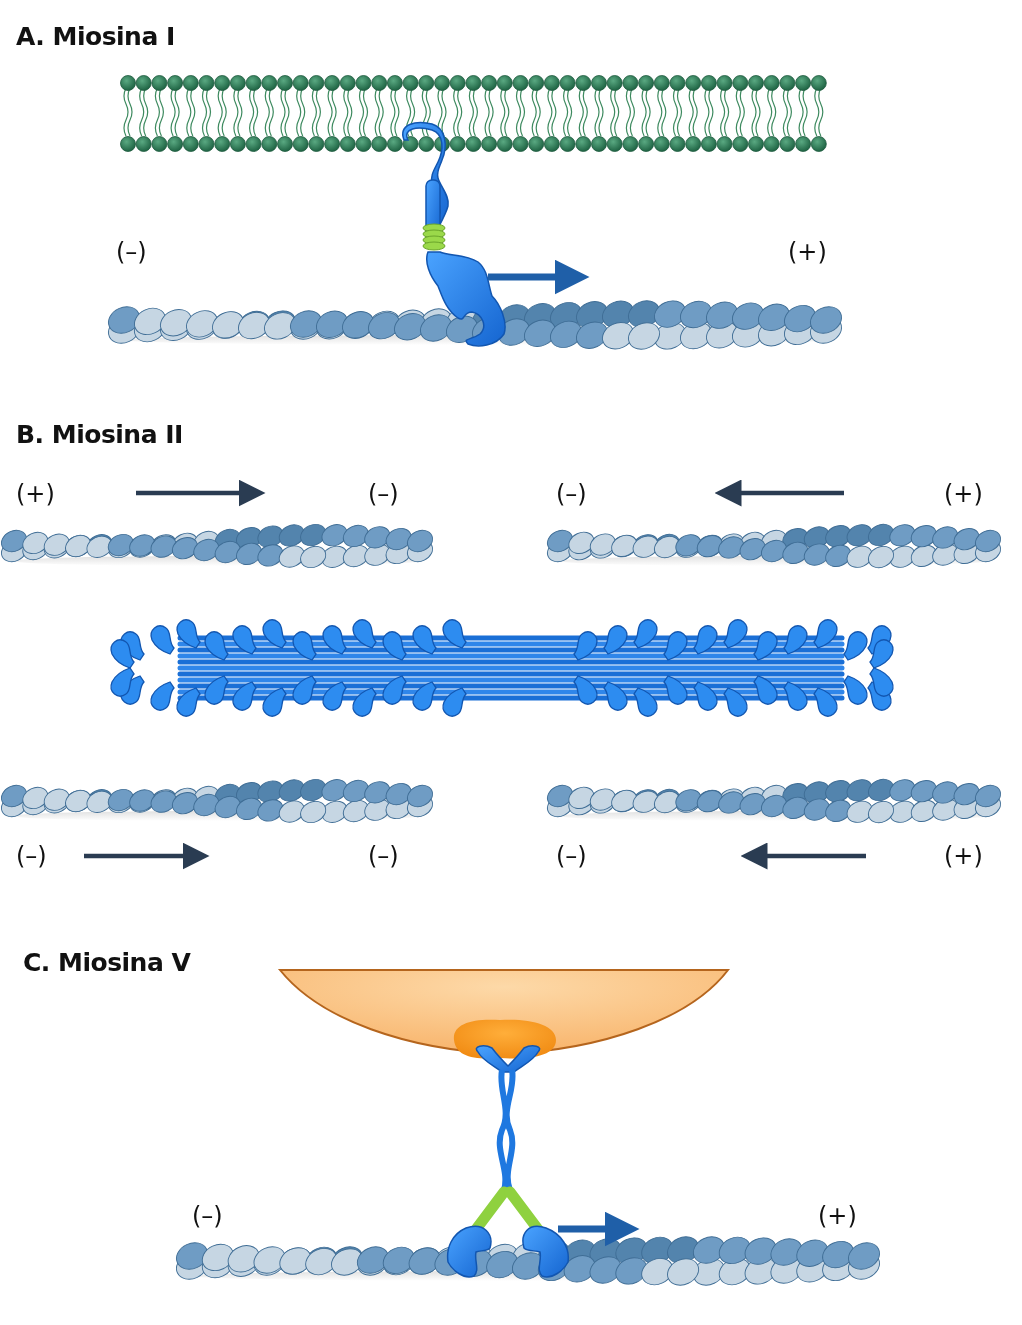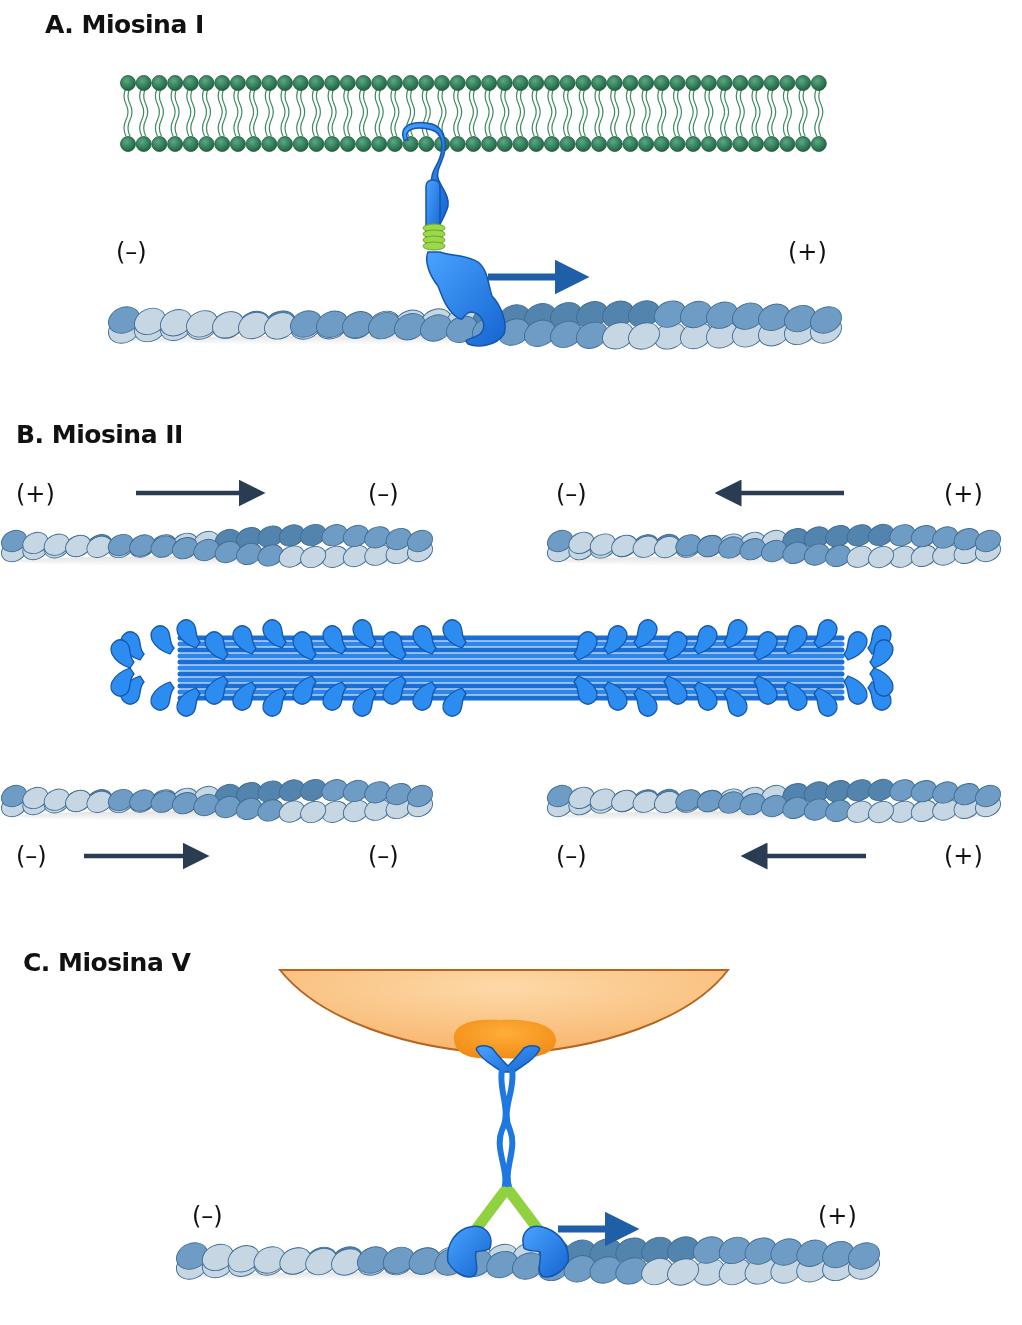--- a/index.html
+++ b/index.html
@@ -7,21 +7,21 @@
          font-family: "DejaVu Sans", sans-serif; }
   .panel-title { position: absolute; font-weight: bold; font-size: 25px; color: #111;
                  letter-spacing: -0.5px; font-family: "DejaVu Sans", sans-serif; }
   .end-label { position: absolute; font-size: 24px; color: #111;
                font-family: "DejaVu Sans", sans-serif; }
   svg.layer { position: absolute; left: 0; top: 0; }
 </style>
 </head>
 <body>
 
-<div class="panel-title" style="left:16px; top:10px;margin-left:29px;">A. Miosina I</div>
+<div class="panel-title" style="left:16px; top:22px;">A. Miosina I</div>
 <div class="panel-title" style="left:16px; top:420px;text-align:center;">B. Miosina II</div>
 <div class="panel-title" style="left:23px; top:948px;">C. Miosina V</div>
 
 <div class="end-label" style="left:116px; top:238px;">(–)</div>
 <div class="end-label" style="left:788px; top:238px;">(+)</div>
 
 <div class="end-label" style="left:16px; top:480px;">(+)</div>
 <div class="end-label" style="left:368px; top:480px;">(–)</div>
 <div class="end-label" style="left:556px; top:480px;">(–)</div>
 <div class="end-label" style="left:944px; top:480px;">(+)</div>

